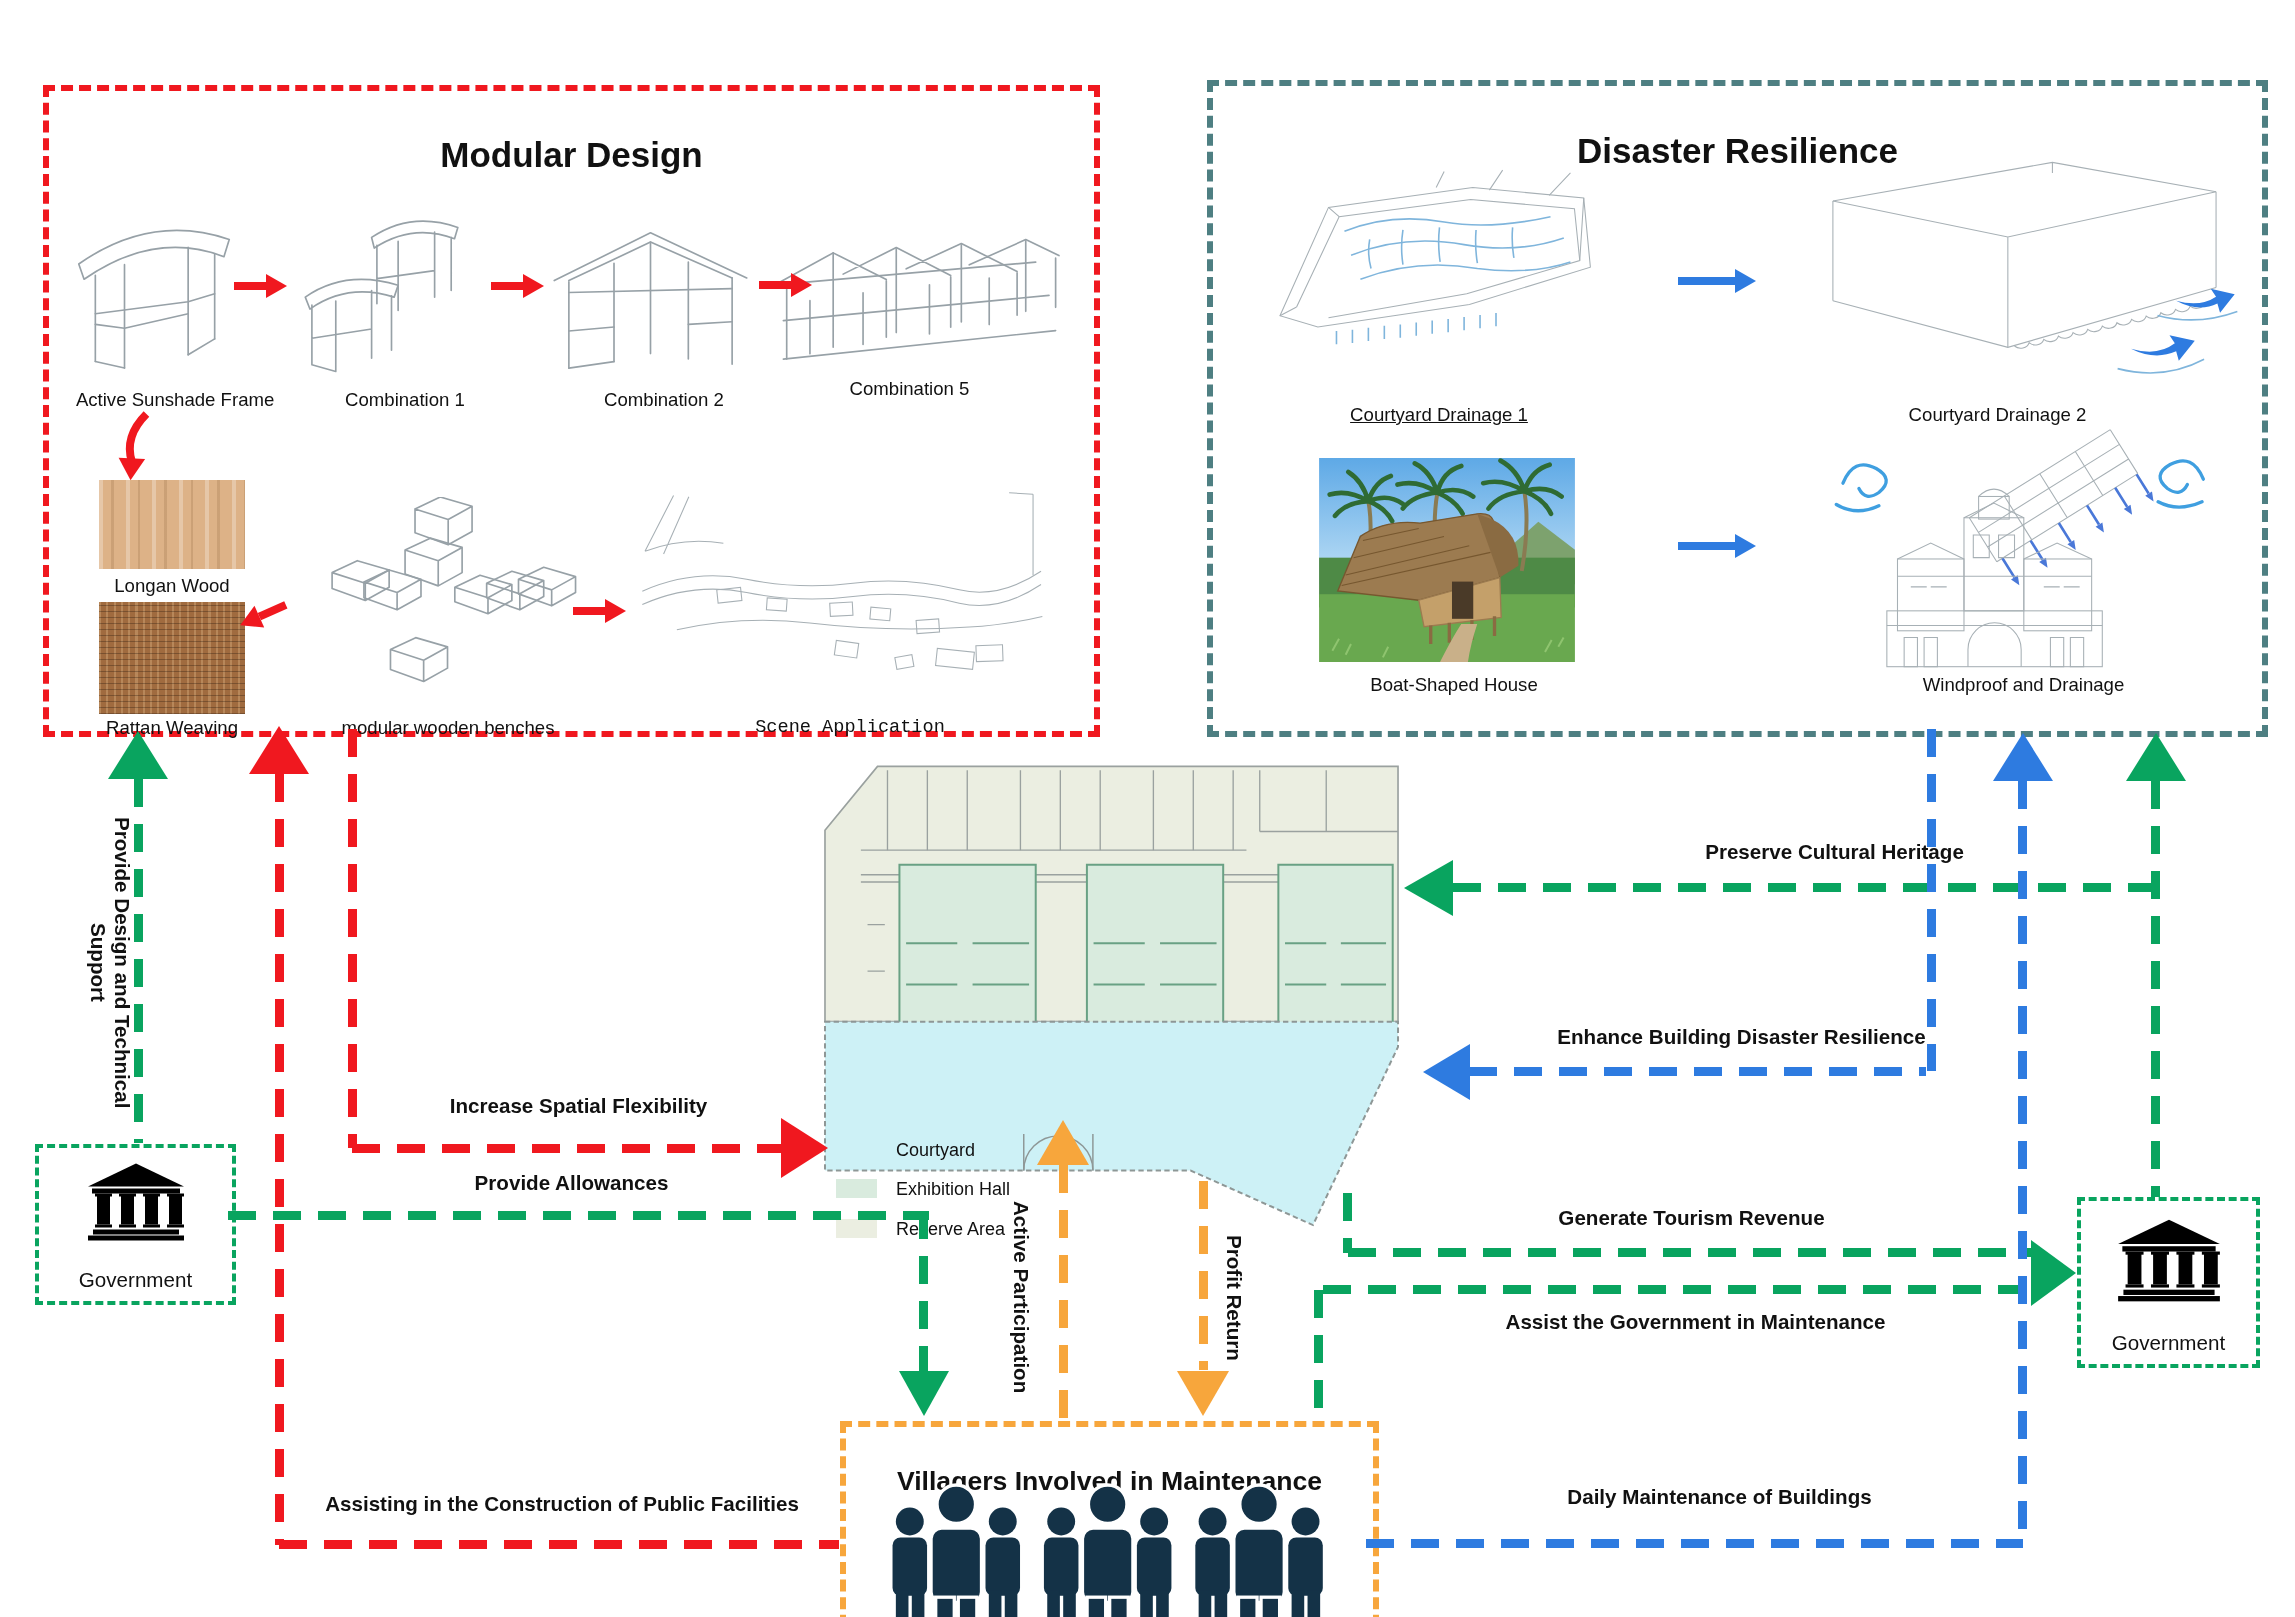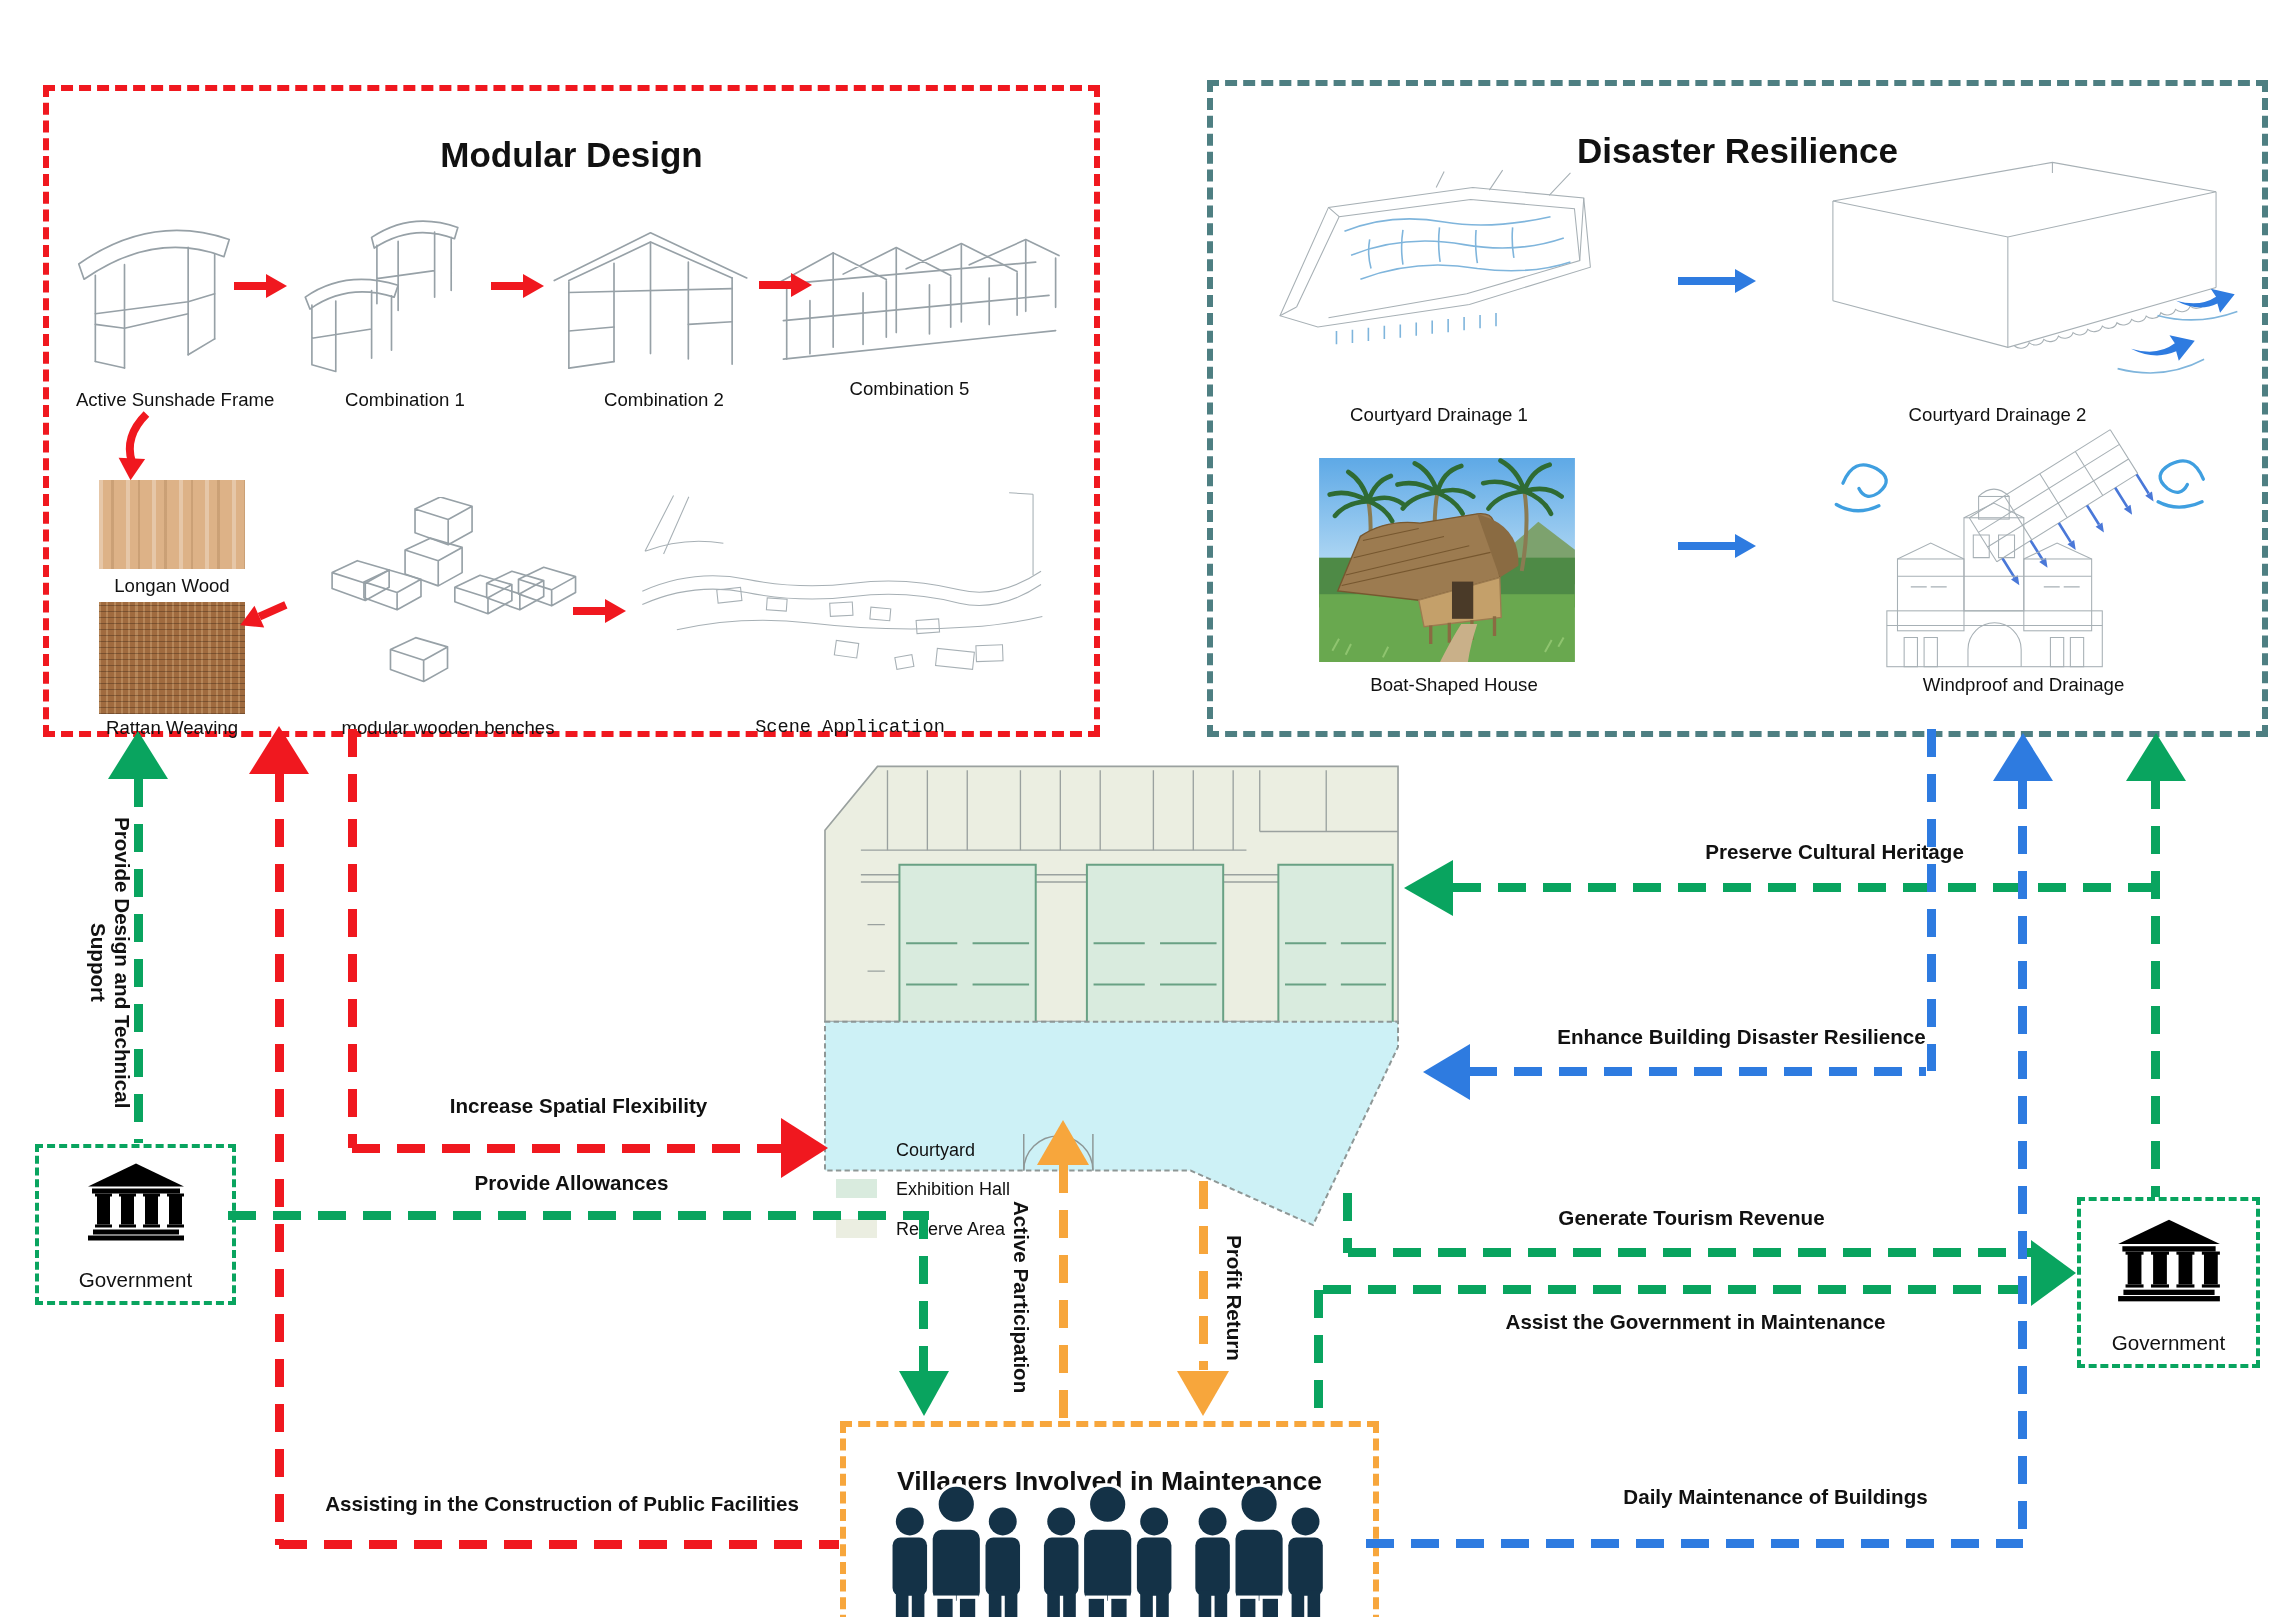--- a/index.html
+++ b/index.html
@@ -223,21 +223,21 @@
         <path d="M250,32 L262,8 M330,36 L350,6 M420,44 L452,10"></path>
       </g>
       <g class="bluewave">
         <path d="M112,98 Q182,70 262,84 Q332,96 422,76"></path>
         <path d="M122,134 Q202,102 292,118 Q372,132 442,108"></path>
         <path d="M136,170 Q222,138 312,154 Q392,164 452,144"></path>
         <path d="M150,110 q-4,22 2,44 M200,96 q-4,26 0,52 M255,92 q-3,26 1,52 M310,96 q-2,26 2,50 M365,92 q-2,24 2,46"></path>
         <path d="M100,248 v20 M124,246 v20 M148,243 v20 M172,240 v20 M196,238 v20 M220,235 v20 M244,232 v20 M268,230 v20 M292,227 v20 M316,224 v20 M340,221 v20"></path>
       </g>
     </svg>
-    <div class="cap" style="left:113px;top:318px;width:226px;">Courtyard Drainage 1</div>
+    <div class="cap" style="left:113px;top:318px;width:226px;text-decoration:underline;">Courtyard Drainage 1</div>
 
     <div class="mini" style="left:465px;top:183px;">
       <span class="shaft blue" style="width:57px;"></span>
         <span class="headR blue"></span>
     </div>
 
     <svg class="abs" style="left:572px;top:63px;" width="459" height="253" viewBox="0 0 690 380">
       <g class="sketch-thin">
         <path d="M72,78 L402,20 L648,64"></path>
         <path d="M72,78 V228 M648,64 V208 M402,20 V36"></path>
@@ -488,16 +488,16 @@
   <div class="flow-label" style="left:1492px;top:1158px;width:399px;">Generate Tourism Revenue</div>
 
   <div class="vdash green" style="left:1314px;top:1242px;height:131px;"></div>
   <div class="hdash green" style="left:1323px;top:1237px;width:708px;"></div>
   <div class="tri right green" style="left:2031px;top:1192px;"></div>
   <div class="flow-label" style="left:1496px;top:1262px;width:399px;">Assist the Government in Maintenance</div>
 
   <div class="hdash blue" style="left:1366px;top:1491px;width:657px;"></div>
   <div class="vdash blue" style="left:2018px;top:733px;height:763px;"></div>
   <div class="tri up blue" style="left:1993px;top:685px;"></div>
-  <div class="flow-label" style="left:1576px;top:1437px;width:399px;">Daily Maintenance of Buildings</div>
+  <div class="flow-label" style="left:1520px;top:1437px;width:399px;">Daily Maintenance of Buildings</div>
 
 </div>
 
 
 </body></html>

